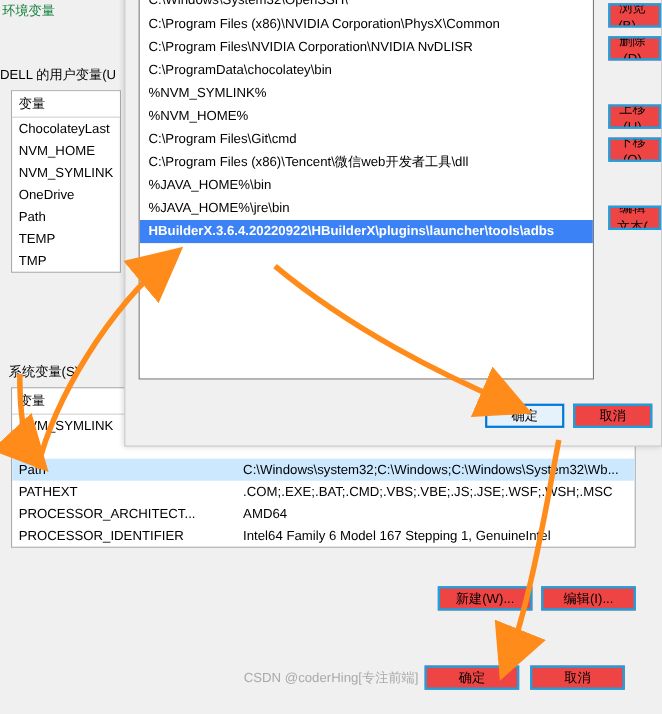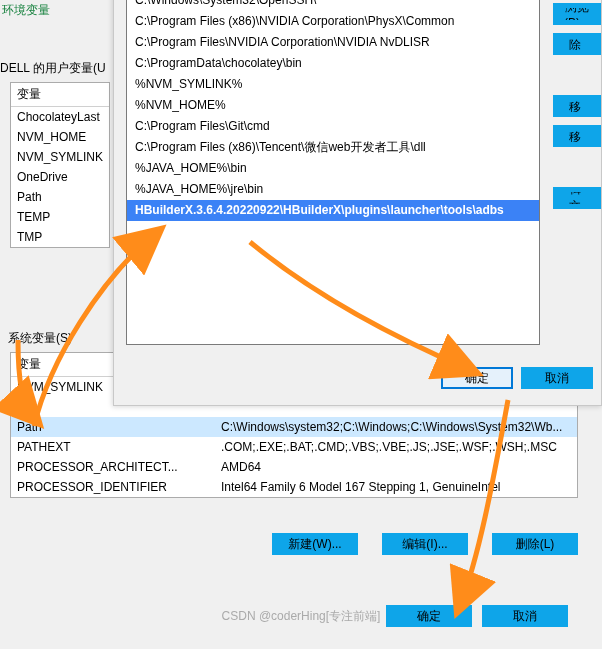--- a/index.html
+++ b/index.html
@@ -11,22 +11,22 @@
     font-family: "Microsoft YaHei", "Segoe UI", Tahoma, sans-serif;
     font-size: 12px;
     background: #f0f0f0;
     color: #000;
     position: relative;
   }
   .button {
     display: inline-flex;
     align-items: center;
     justify-content: center;
-    background: #0ea5e9;
-    border: 5px solid #0ea5e9;
+    background: #ef4444;
+    border: 2px solid #0ea5e9;
     height: 22px;
     min-width: 86px;
     font-family: inherit;
     font-size: 12px;
     box-sizing: border-box;
     padding: 0 10px;
   }
   .button-highlight {
     border: 2px solid #0078d7;
     background: #e5f1fb;
@@ -110,21 +110,21 @@
     white-space: nowrap;
     overflow: hidden;
     text-overflow: clip;
   }
 
   .base-bottom-buttons {
     position: absolute;
     bottom: 94px;
     right: 24px;
     display: flex;
-    gap: 24px;
+    gap: 8px;
     align-items: flex-end;
   }
 
   .final-buttons {
     position: absolute;
     bottom: 22px;
     right: 34px;
     display: flex;
     gap: 10px;
   }
@@ -260,21 +260,20 @@
     </div>
     <div class="sys-row">
       <div class="col-name">PROCESSOR_LEVEL</div>
       <div class="col-value">6</div>
     </div>
   </div>
 
   <div class="base-bottom-buttons">
     <button class="button">新建(W)...</button>
     <button class="button">编辑(I)...</button>
-    <button class="button">删除(L)</button>
   </div>
 
   <div class="final-buttons">
     <button class="button">确定</button>
     <button class="button">取消</button>
   </div>
 </div>
 
 <div class="edit-dialog">
   <div class="path-list">

